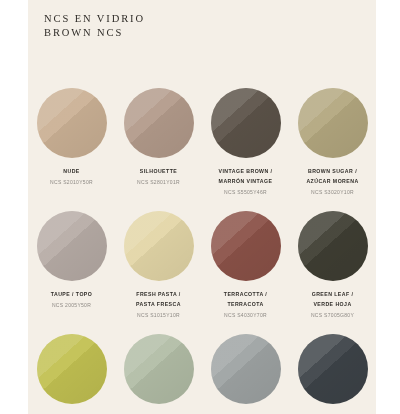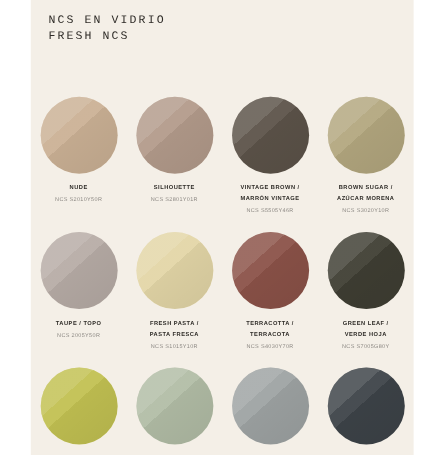--- a/index.html
+++ b/index.html
@@ -32,21 +32,21 @@
   }
 
   
   .header {
     position: absolute;
     left: 16px;
     top: 12px;
     width: 300px;
   }
   .header-line {
-    font-family: Liberation Mono, monospace;
+    font-family: Liberation Serif, serif;
     font-size: 10.5px;
     letter-spacing: 1.9px;
     color: #2f2c28;
     line-height: 14px;
     white-space: nowrap;
   }
 
   
   .grid {
     position: absolute;
@@ -108,21 +108,21 @@
   }
 </style>
 </head>
 <body>
 
 <div id="palette-page">
   <div id="palette-card">
 
     <div class="header">
       <div class="header-line">NCS EN VIDRIO</div>
-      <div class="header-line">FRESH NCS</div>
+      <div class="header-line">BROWN NCS</div>
     </div>
 
     <div class="grid" id="swatch-grid">
         <div class="cell">
           <div class="swatch" style="background: rgb(203, 177, 149);">
             <div class="sheen"></div>
           </div>
           <div class="labels">
             <div class="sw-name">NUDE</div>
             <div class="sw-code">NCS S2010Y50R</div>

